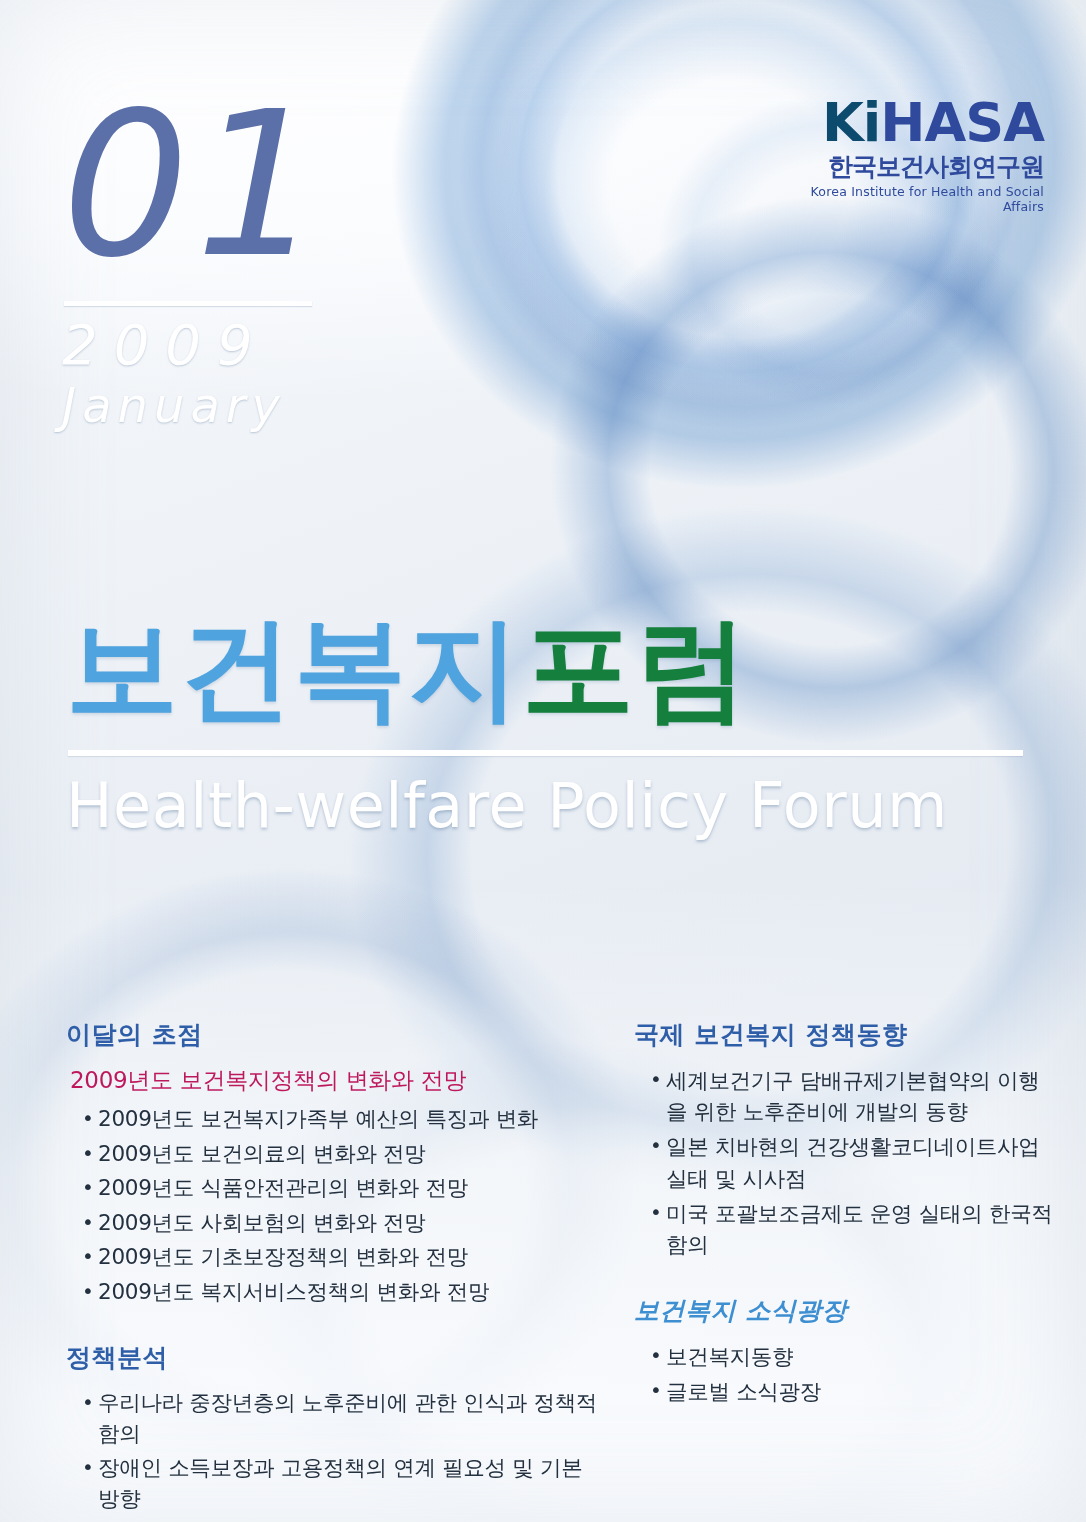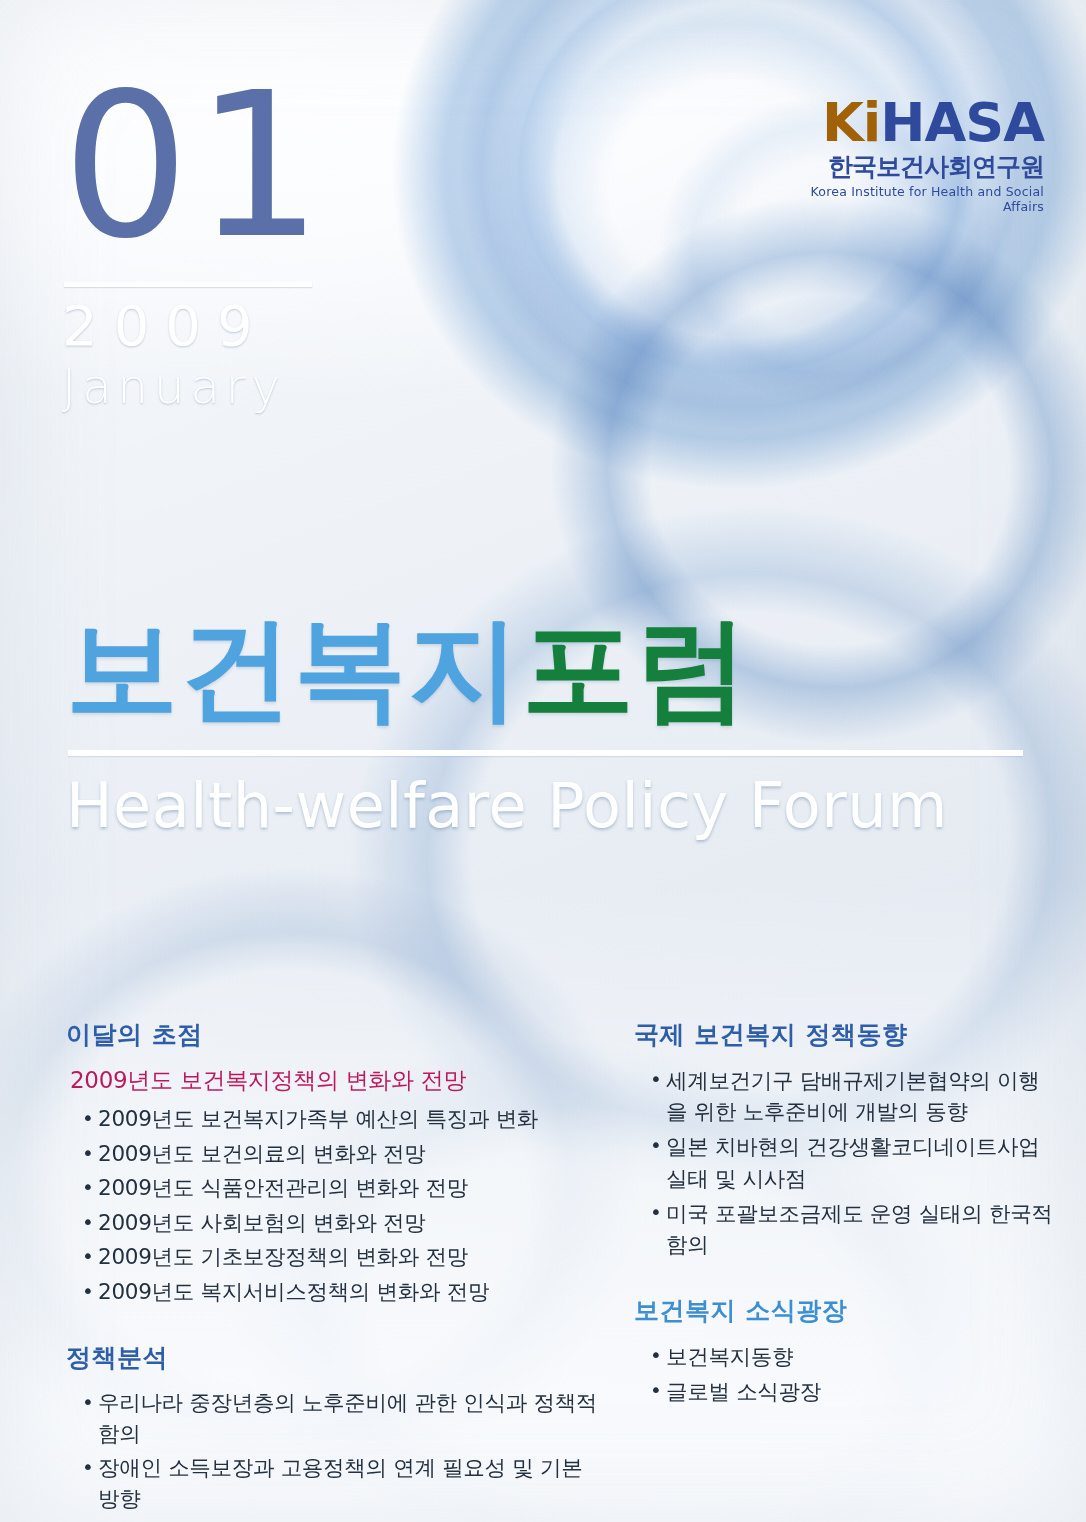--- a/index.html
+++ b/index.html
@@ -90,22 +90,23 @@
     position: absolute;
     inset: 0;
     box-shadow: inset 0 0 120px rgba(140,160,185,0.18);
     pointer-events: none;
   }
 
   
   .issue-block {
     position: absolute;
     left: 62px;
-    top: 76px;
+    top: 95px;
     width: 300px;
+    font-style: italic;
   }
   .issue-number {
     font-family: "DejaVu Sans", sans-serif;
     font-size: 200px;
     line-height: 0.9;
     letter-spacing: 6px;
     font-weight: 400;
     color: #5b6fa8;
     text-shadow: 0 1px 0 rgba(255,255,255,0.6);
   }
@@ -144,21 +145,21 @@
     text-align: right;
   }
   .logo-word {
     font-family: "DejaVu Sans", sans-serif;
     font-size: 54px;
     font-weight: 700;
     letter-spacing: -1px;
     color: #2f4a9c;
     line-height: 1;
   }
-  .logo-word .accent { color: #a16207; }
+  .logo-word .accent { color: #0c4a6e; }
   .logo-kr {
     font-family: "DejaVu Sans", sans-serif;
     font-size: 25px;
     font-weight: 700;
     letter-spacing: -1px;
     color: #2f4a9c;
     margin-top: 3px;
     line-height: 1.1;
   }
   .logo-en {
@@ -219,21 +220,21 @@
   .col-right { left: 634px; width: 420px; }
 
   .sec-title {
     font-family: "DejaVu Sans", sans-serif;
     font-size: 25px;
     font-weight: 700;
     color: #2f5ea8;
     letter-spacing: 0.5px;
     margin-bottom: 14px;
   }
-  .sec-title.blue-light { color: #3d8fd1; }
+  .sec-title.blue-light { color: #3d8fd1; font-style: italic; }
   .lead {
     font-family: "DejaVu Sans", sans-serif;
     font-size: 23px;
     color: #be185d;
     margin: 0 0 8px 4px;
     letter-spacing: -0.3px;
   }
   ul.items {
     list-style: none;
     margin: 0;

